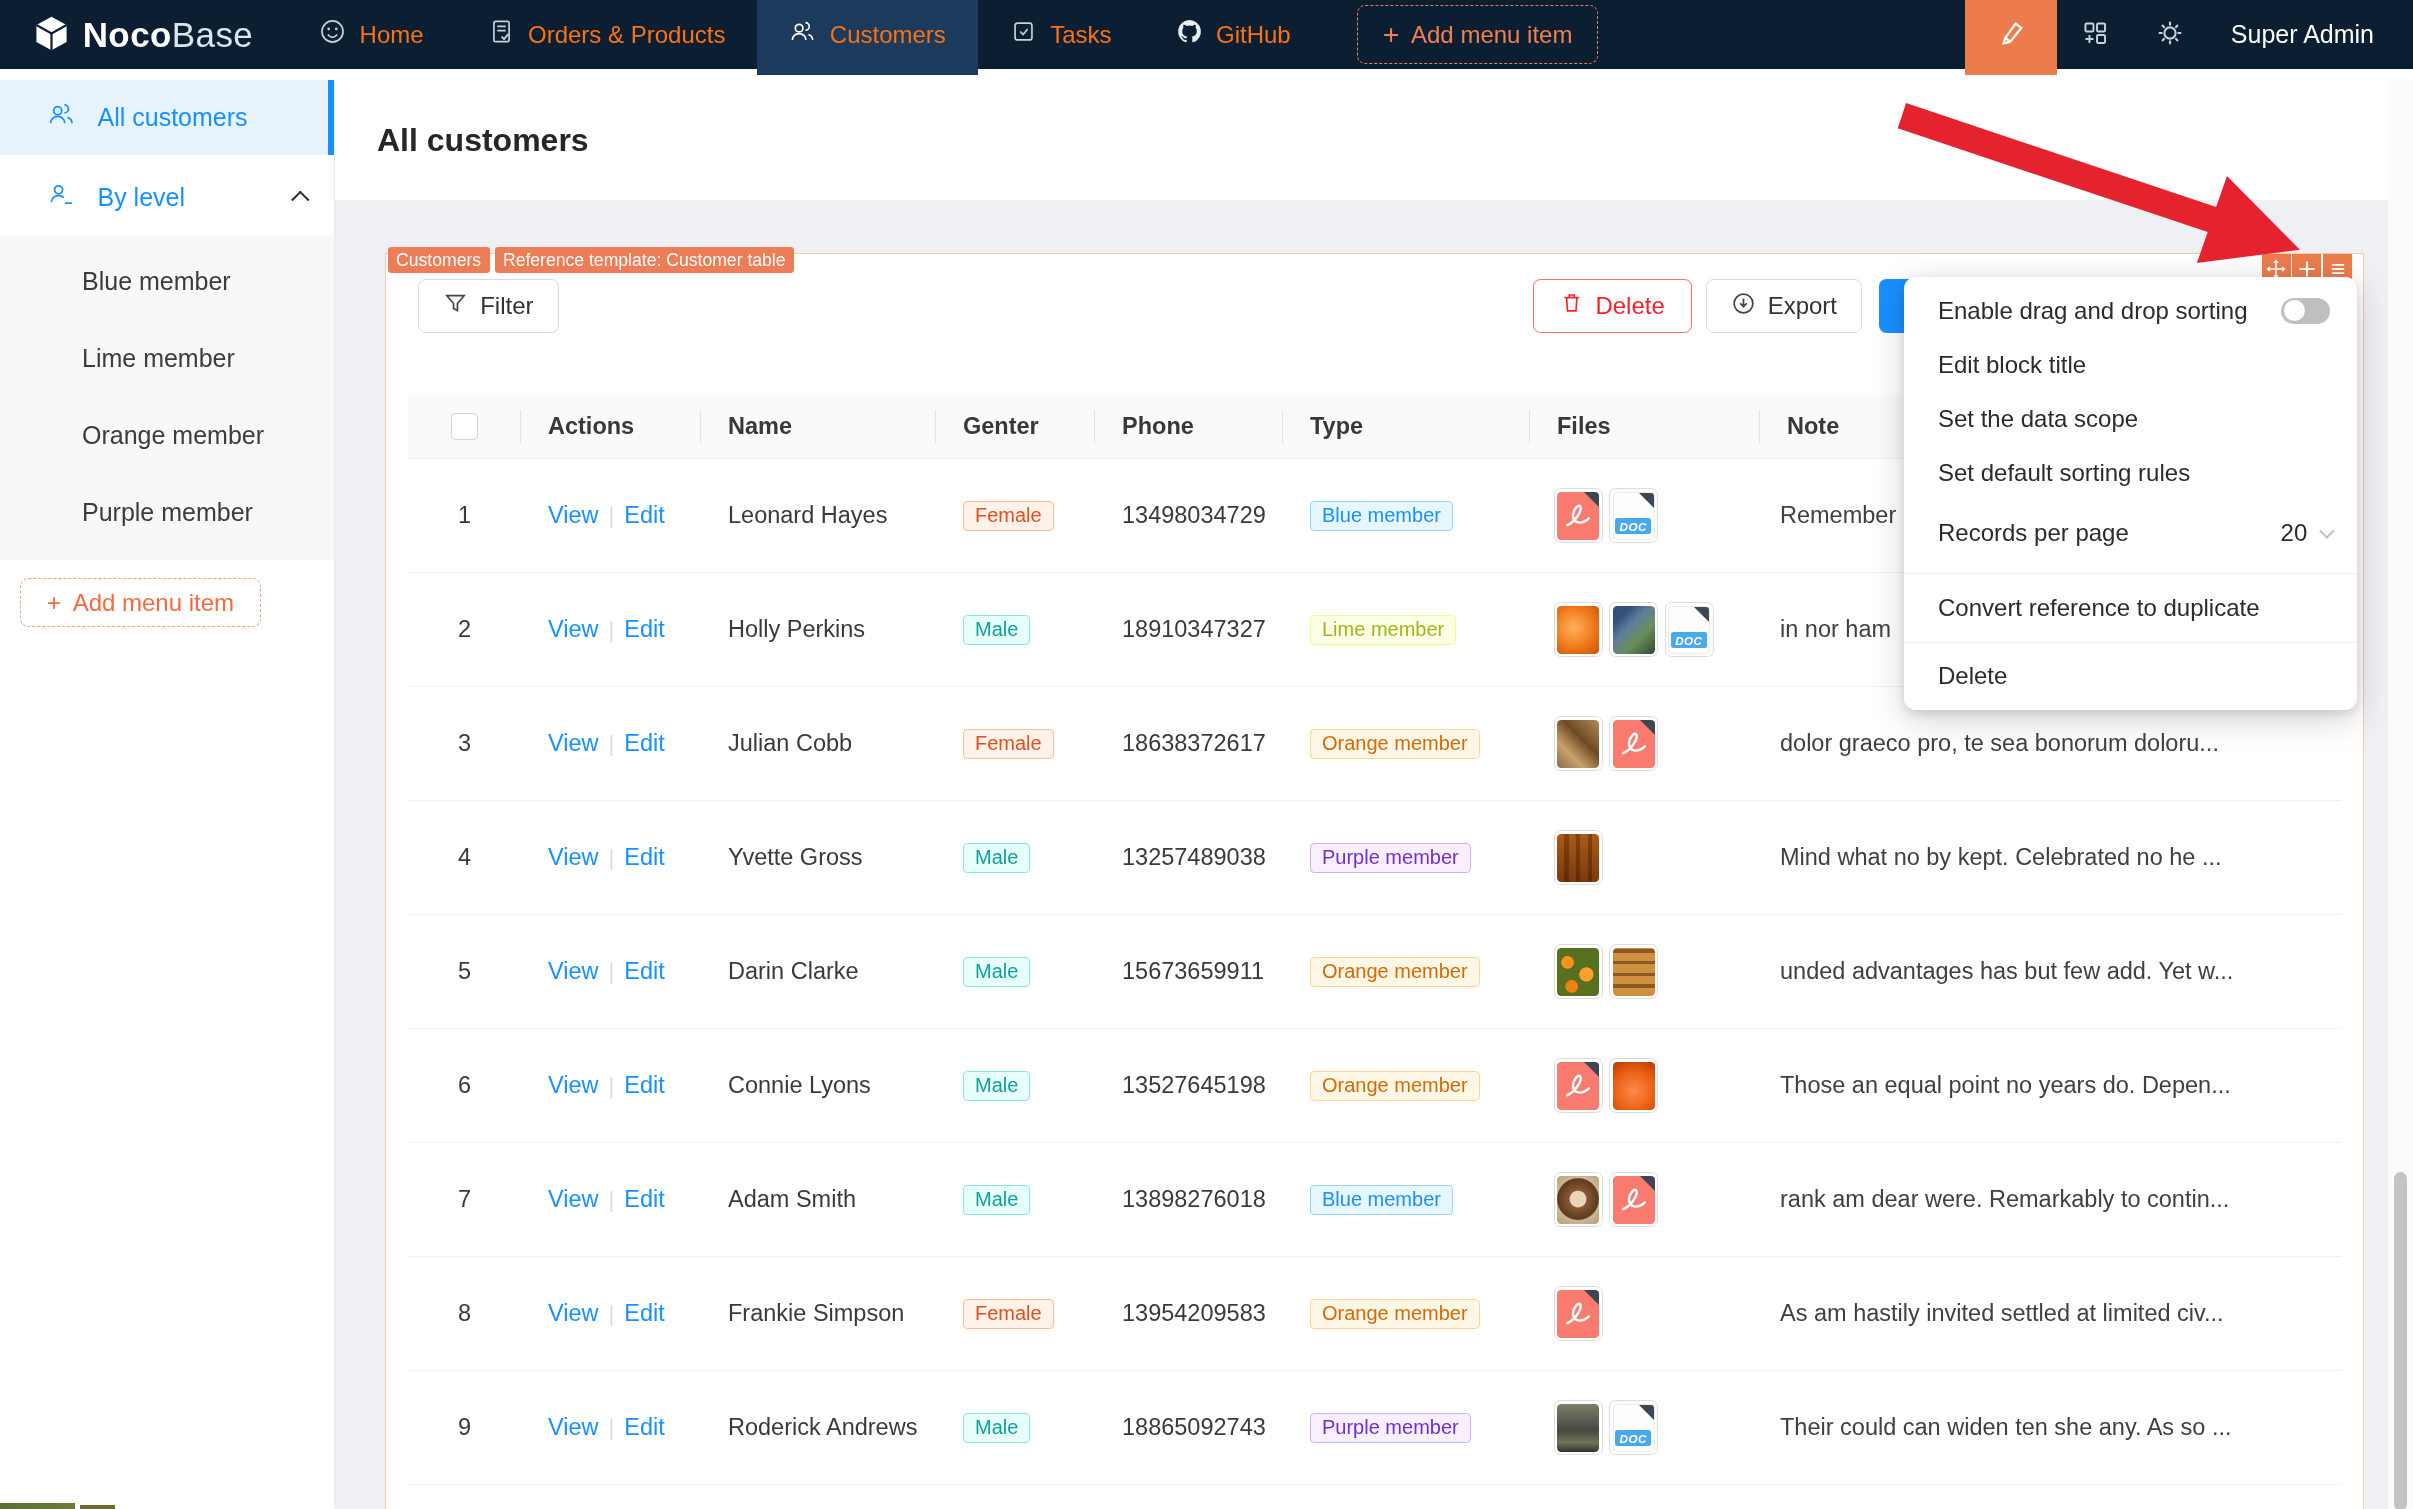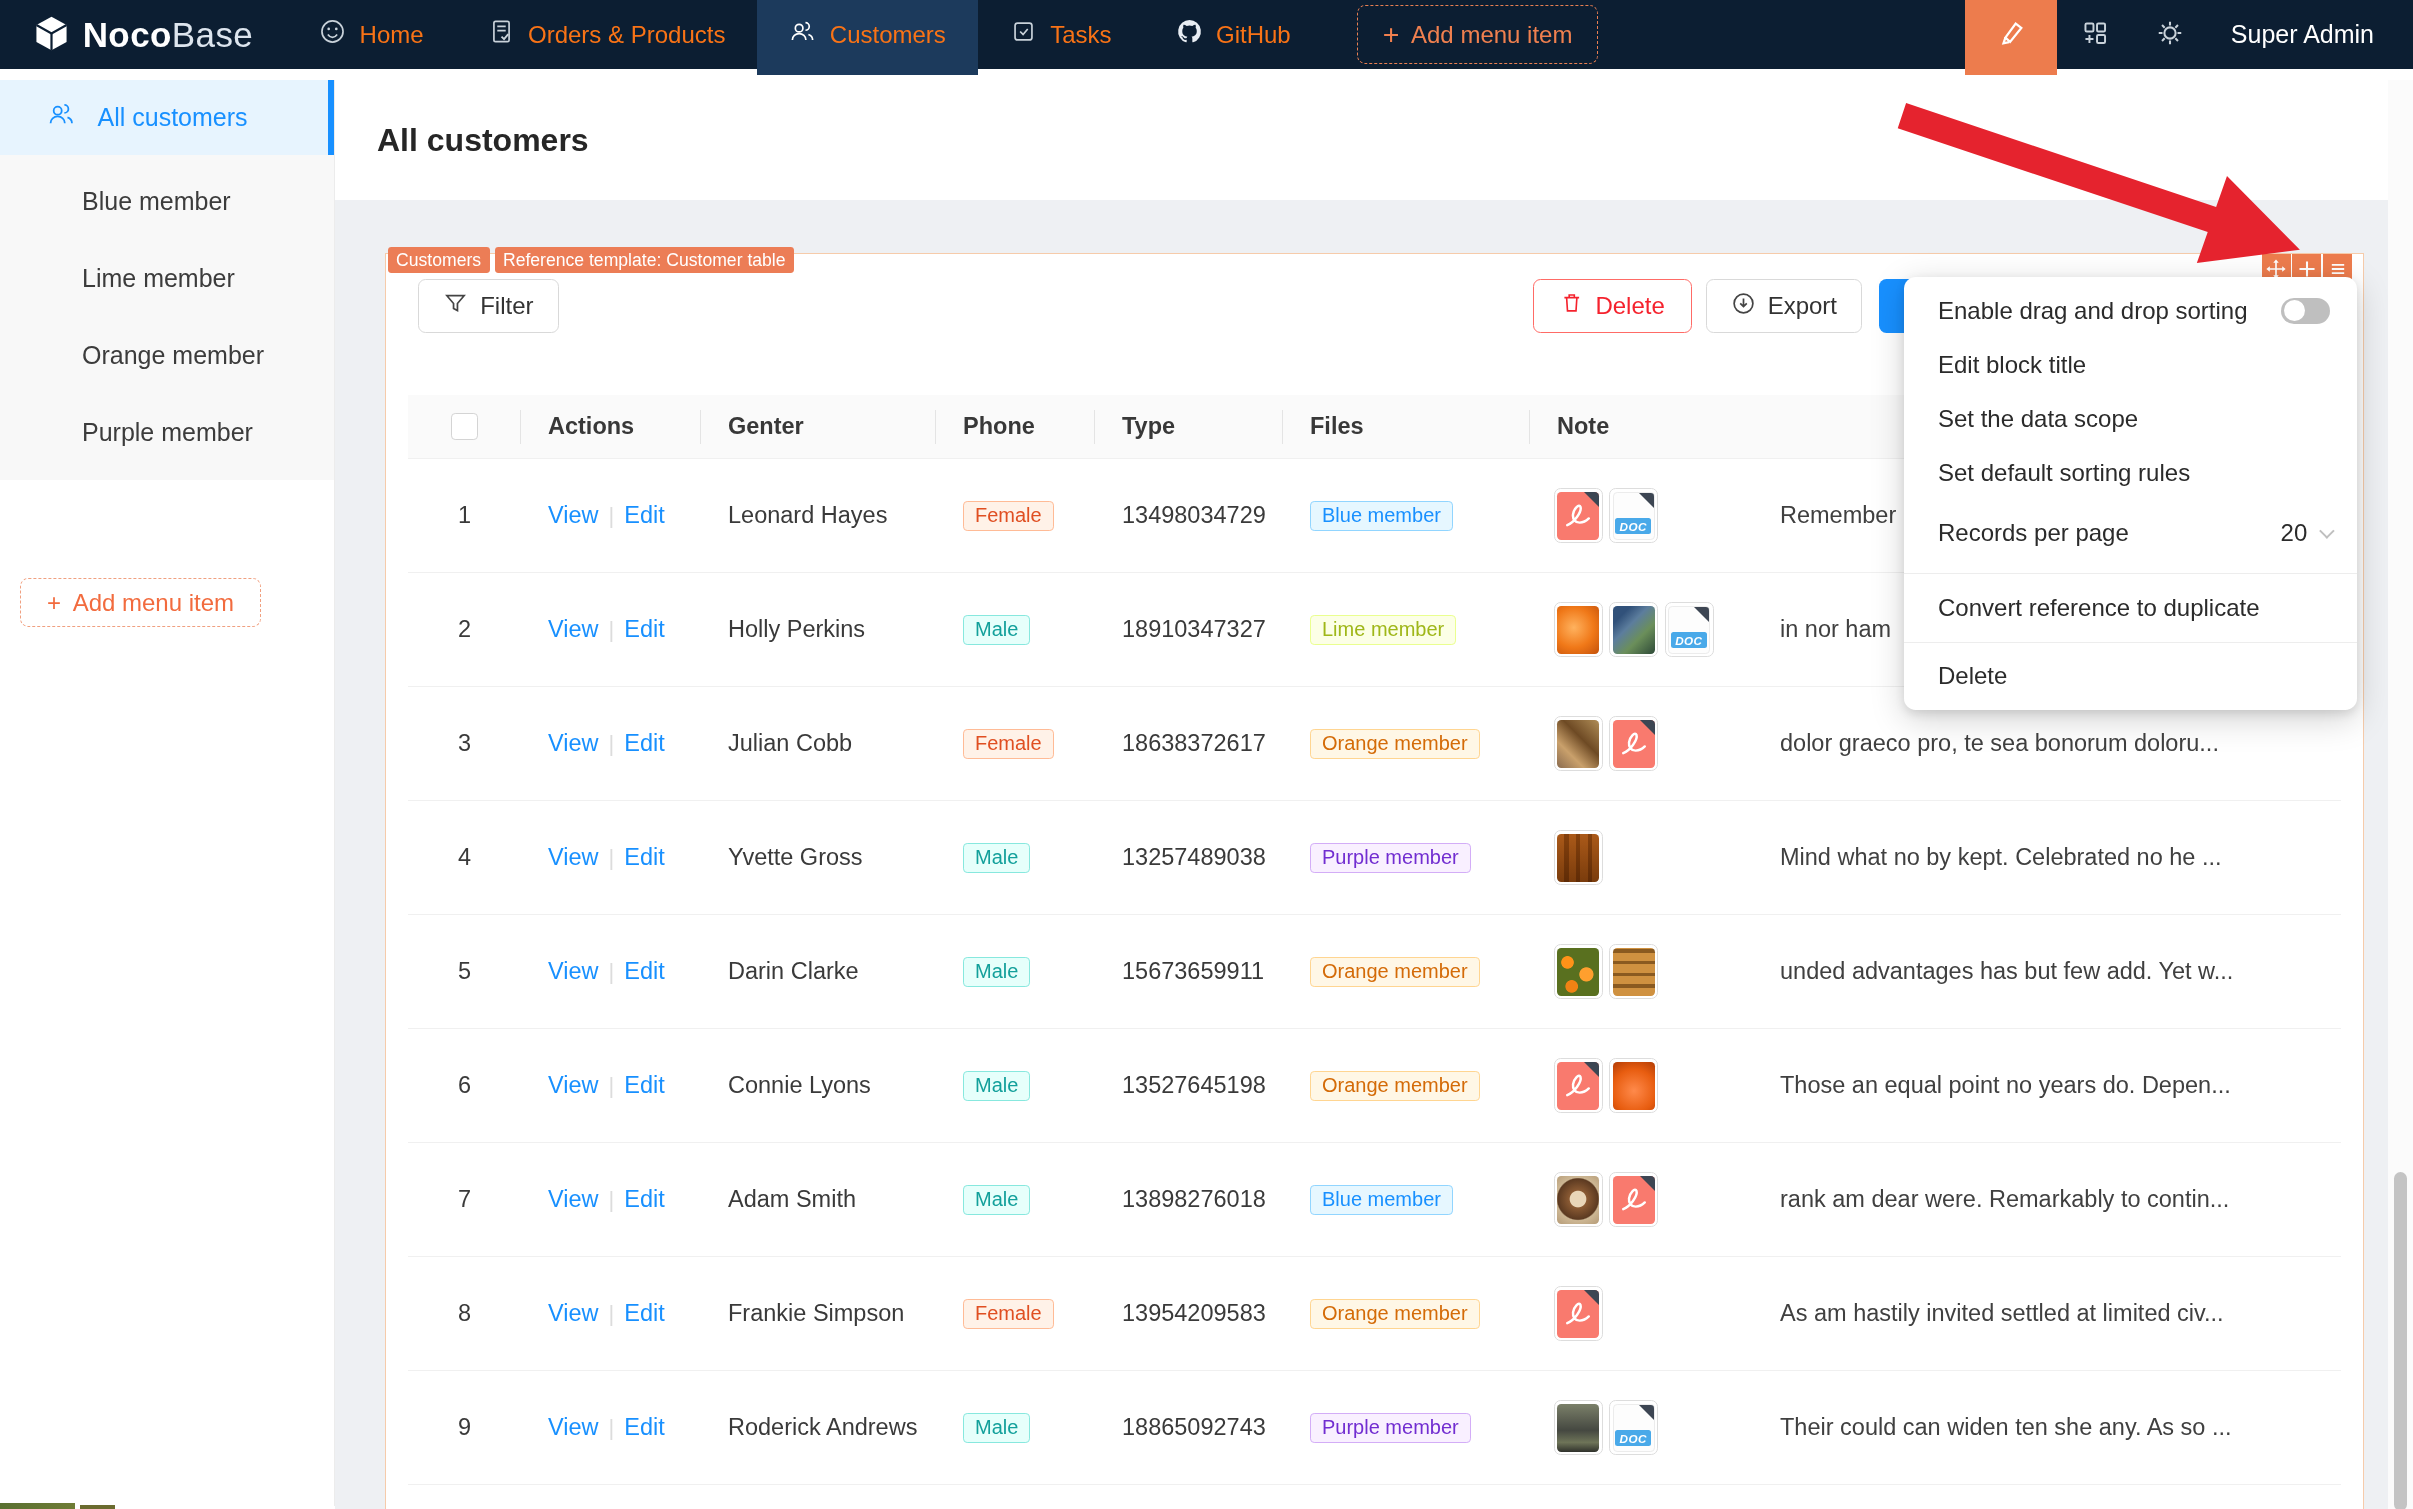--- a/index.html
+++ b/index.html
@@ -258,20 +258,31 @@
     <span>
       <svg width="28.5" height="28.5" viewBox="0 0 32 32" fill="none" stroke="#1890ff" stroke-width="2">
         <circle cx="12" cy="12" r="4.5"></circle>
         <path d="M4 26c0-4.5 3.6-7.5 8-7.5s8 3 8 7.5"></path>
         <path d="M19.5 5.5a4.5 4.5 0 0 1 0 9"></path>
         <path d="M23 19.5c3 1 5 3.3 5 6.5"></path>
       </svg>
     </span>
     <span>All customers</span>
   </div>
+  <div class="side-item bylevel">
+    <span>
+      <svg width="28.5" height="28.5" viewBox="0 0 32 32" fill="none" stroke="#1890ff" stroke-width="2">
+        <circle cx="13" cy="11" r="4.5"></circle>
+        <path d="M5 25c0-4.5 3.6-7.5 8-7.5 2.4 0 4.5.9 6 2.4"></path>
+        <path d="M20 26h8"></path>
+      </svg>
+    </span>
+    <span>By level</span>
+    <span class="chev-up"></span>
+  </div>
   <div class="side-sub">
     <div class="side-sub-item">Blue member</div>
     <div class="side-sub-item">Lime member</div>
     <div class="side-sub-item">Orange member</div>
     <div class="side-sub-item">Purple member</div>
   </div>
   <div class="side-add">
     <span>+</span>
     <span>Add menu item</span>
   </div>
@@ -337,20 +348,21 @@
       <span>+</span>
     </div>
   </div>
 
   <div class="table">
     <div class="trow thead">
       <div class="cell idx">
           <span class="checkbox"></span>
         </div>
       <div class="cell">Actions</div>
+      <div class="cell">Name</div>
       <div class="cell">Genter</div>
       <div class="cell">Phone</div>
       <div class="cell">Type</div>
       <div class="cell">Files</div>
       <div class="cell">Note</div>
     </div>
     <div class="tbody">
         <div class="trow">
           <div class="cell idx">1</div>
           <div class="cell"><a class="lnk">View</a><span class="lnk-sep">|</span><a class="lnk">Edit</a></div>

